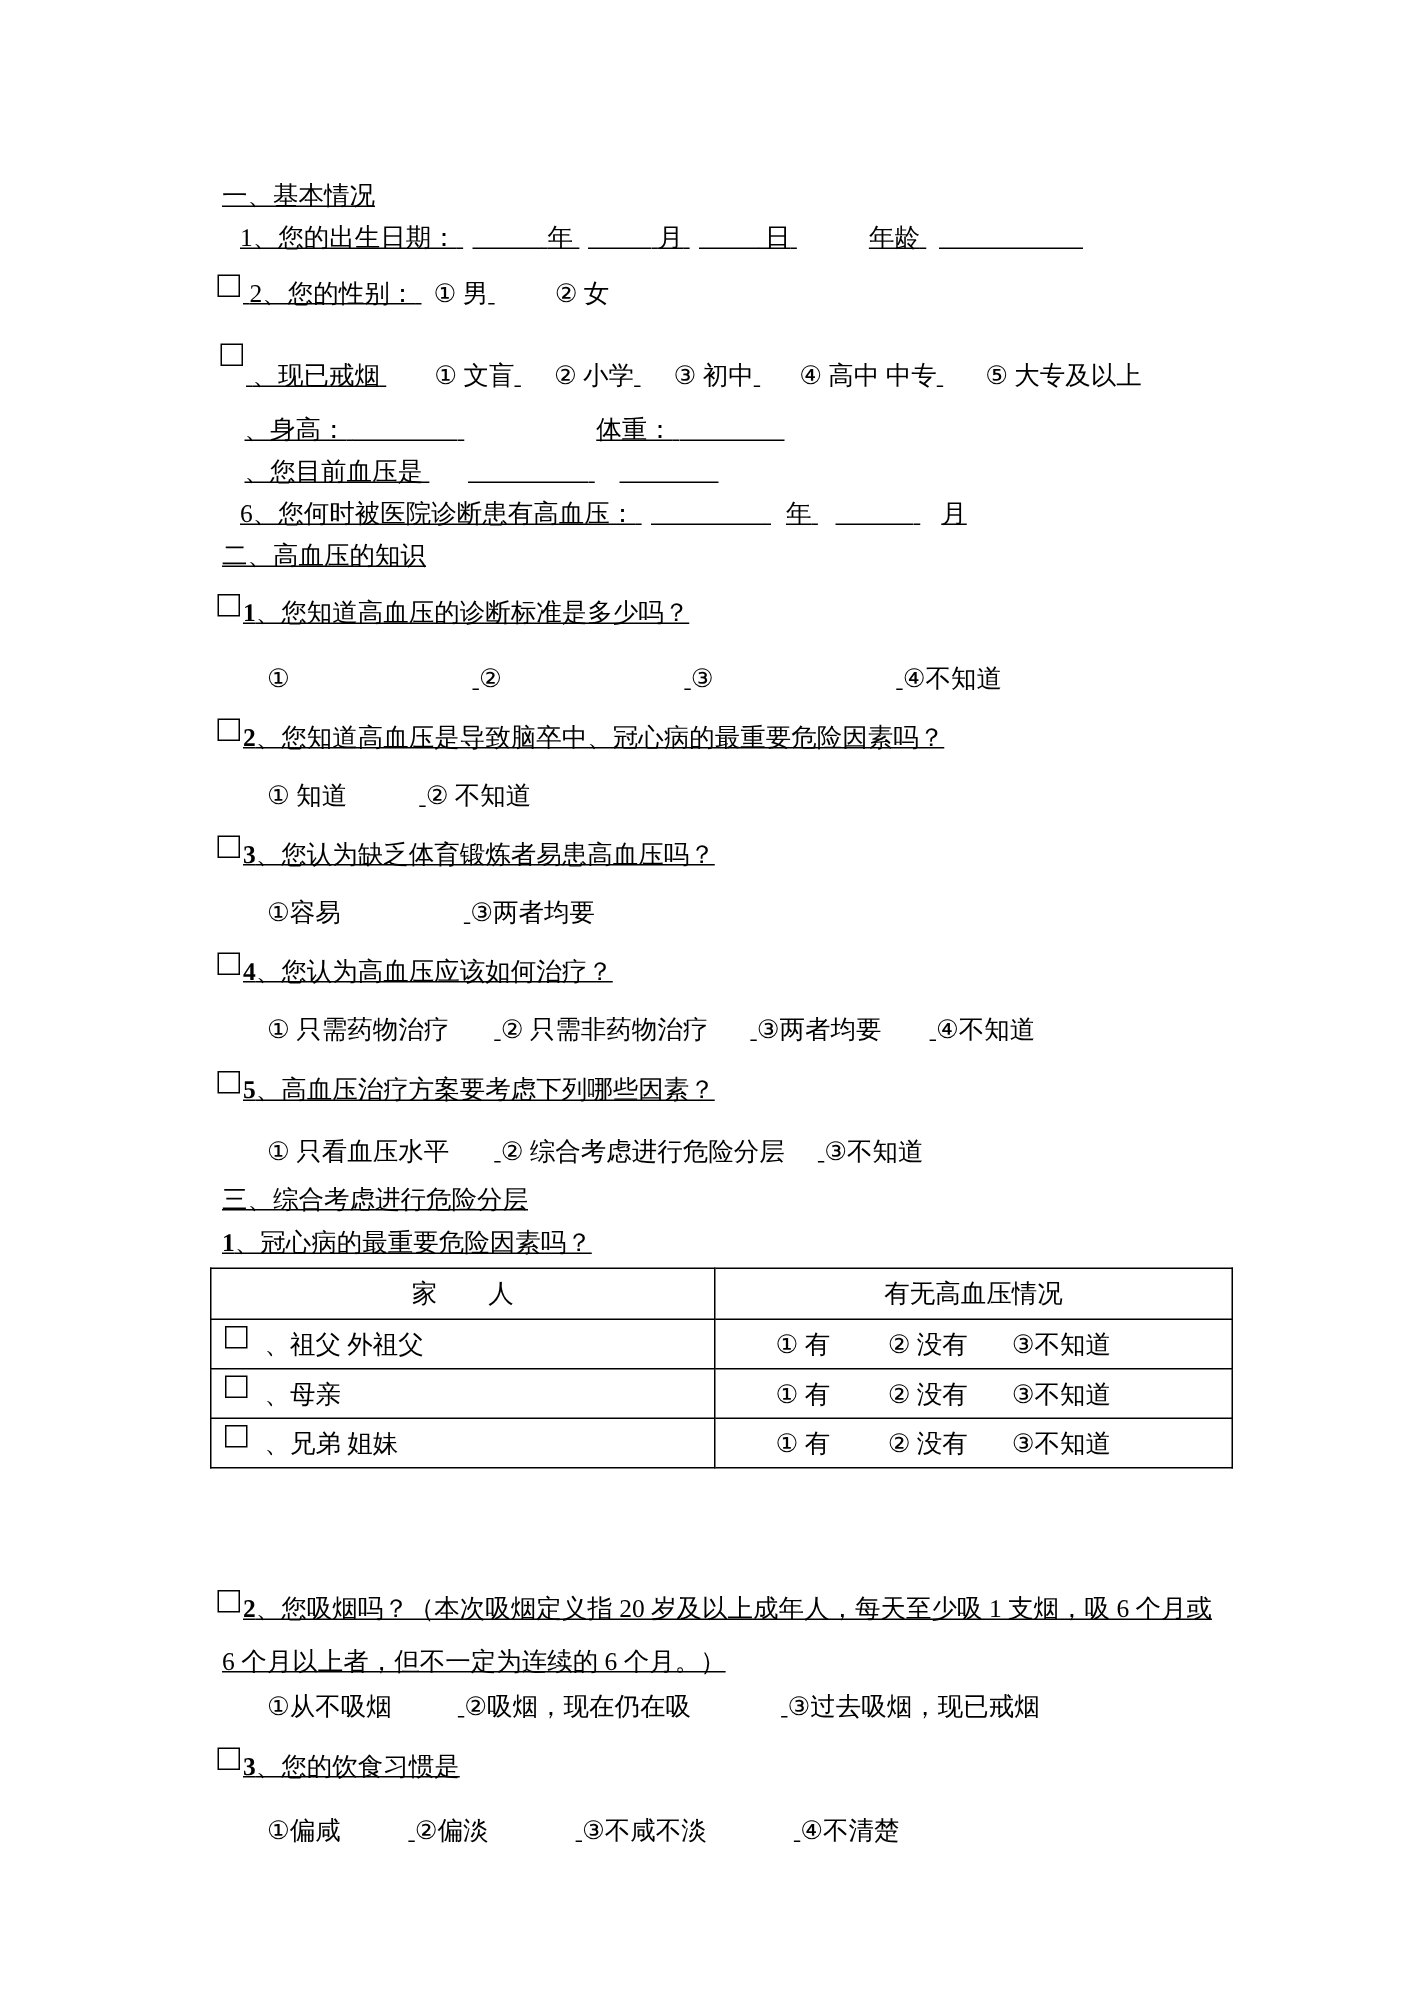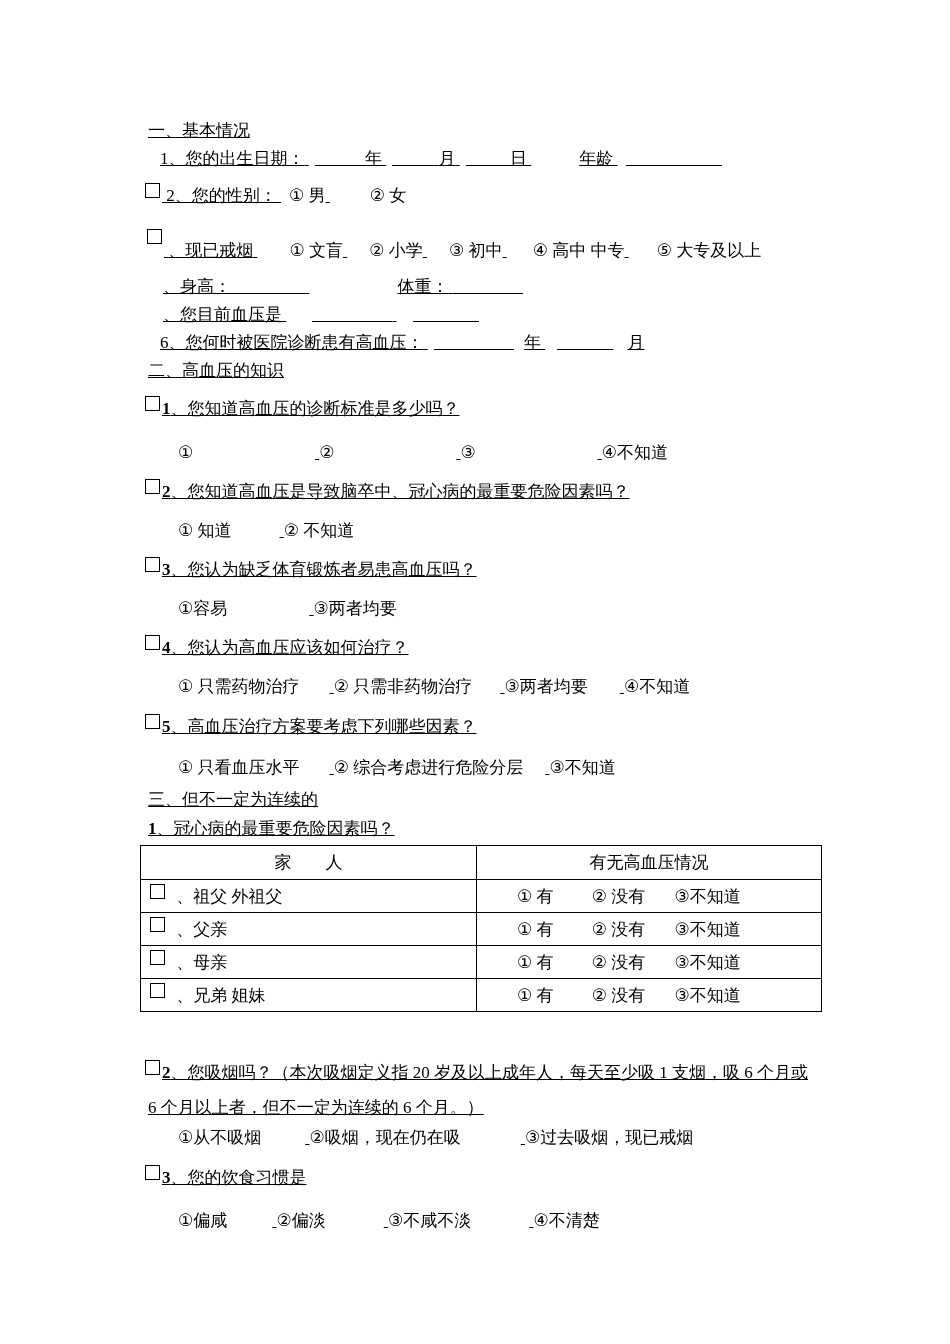--- a/index.html
+++ b/index.html
@@ -126,21 +126,21 @@
 
 <div class="line" style="top:714px;left:145px">
   <span class="cbx"></span><span class="qnum">5</span><span>、高血压治疗方案要考虑下列哪些因素？</span>
 </div>
 <div class="line" style="top:758px;left:178px">
   <span class="opt" style="margin-right:30px">① 只看血压水平</span>
   <span class="opt" style="margin-right:22px">② 综合考虑进行危险分层</span>
   <span class="opt">③不知道</span>
 </div>
 
-<div class="line" style="top:790px;left:148px">三、但不一定为连续的</div>
+<div class="line" style="top:790px;left:148px">三、综合考虑进行危险分层</div>
 
 <div class="line" style="top:819px;left:148px">
   <span class="qnum">1</span><span>、冠心病的最重要危险因素吗？</span>
 </div>
 
 <table class="ftable">
   <colgroup>
       <col style="width:336px">
       <col style="width:345px">
     </colgroup>
@@ -156,31 +156,20 @@
     </td>
     <td class="status-cell">
       <span class="opt" style="margin-right:34px">① 有</span>
       <span class="opt" style="margin-right:25px">② 没有</span>
       <span class="opt">③不知道</span>
     </td>
   </tr>
   <tr>
     <td class="member-cell">
       <span class="cbx"></span>
-      <span style="margin-left:5px">、父亲</span>
-    </td>
-    <td class="status-cell">
-      <span class="opt" style="margin-right:34px">① 有</span>
-      <span class="opt" style="margin-right:25px">② 没有</span>
-      <span class="opt">③不知道</span>
-    </td>
-  </tr>
-  <tr>
-    <td class="member-cell">
-      <span class="cbx"></span>
       <span style="margin-left:5px">、母亲</span>
     </td>
     <td class="status-cell">
       <span class="opt" style="margin-right:34px">① 有</span>
       <span class="opt" style="margin-right:25px">② 没有</span>
       <span class="opt">③不知道</span>
     </td>
   </tr>
   <tr>
     <td class="member-cell">

